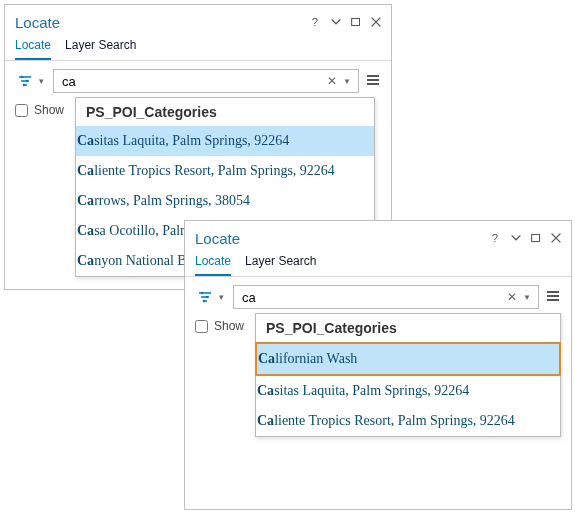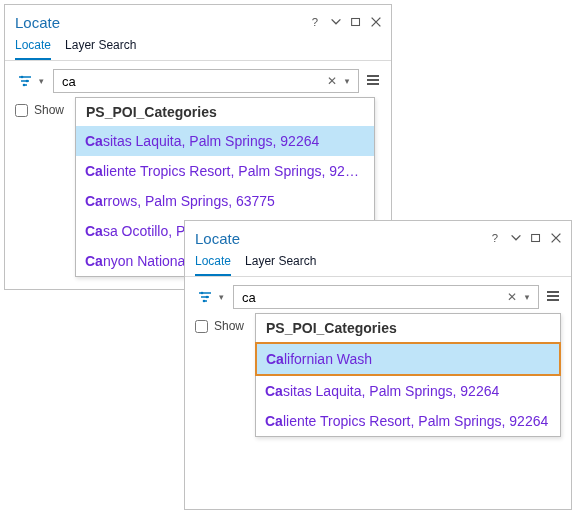--- a/index.html
+++ b/index.html
@@ -99,26 +99,27 @@
     background: #fff;
     box-shadow: 1px 2px 4px rgba(0,0,0,0.12);
     font-size: 14px;
   }
   .dd-header {
     padding: 6px 10px;
     font-weight: 700;
     color: #333;
   }
   .dd-item {
-    padding: 7px 9px;
-    color:#6d28d9;
+    padding: 7px 1px;
+    color:#0c4a6e;
     cursor: pointer;
     white-space: nowrap;
     overflow: hidden;
     text-overflow: ellipsis;
+    font-family: Liberation Serif, serif;
   }
   .dd-item.selected { background: #bfe4f9; }
   .dd-item .bold { font-weight: 700; }
   .highlight-group {
     border: 2px solid #e08a2b;
     margin: 0 -1px;
   }
   .icon svg { width: 14px; height:14px; display:block; }
   .filter-btn svg { width:16px; height:16px; }
   .menu-btn svg { width:16px; height:16px; }
@@ -178,21 +179,21 @@
   <div class="showrow">
     <input type="checkbox" style="">
     <span>Show</span>
   </div>
 
   <div class="dropdown" style="left:70px; top:92px; width:300px;">
     <div class="dd-header">PS_POI_Categories</div>
     <div id="p1-items">
         <div class="dd-item selected"><span class="bold">Ca</span><span>sitas Laquita, Palm Springs, 92264</span></div>
         <div class="dd-item"><span class="bold">Ca</span><span>liente Tropics Resort, Palm Springs, 92264</span></div>
-        <div class="dd-item"><span class="bold">Ca</span><span>rrows, Palm Springs, 63775</span></div>
+        <div class="dd-item"><span class="bold">Ca</span><span>rrows, Palm Springs, 38054</span></div>
         <div class="dd-item"><span class="bold">Ca</span><span>sa Ocotillo, Palm</span></div>
         <div class="dd-item"><span class="bold">Ca</span><span>nyon National B</span></div>
       </div>
   </div>
 </div>
 
 <div class="panel panel2">
   <div class="titlebar">
     <div class="titlebar-title">Locate</div>
     <div class="titlebar-icons">

